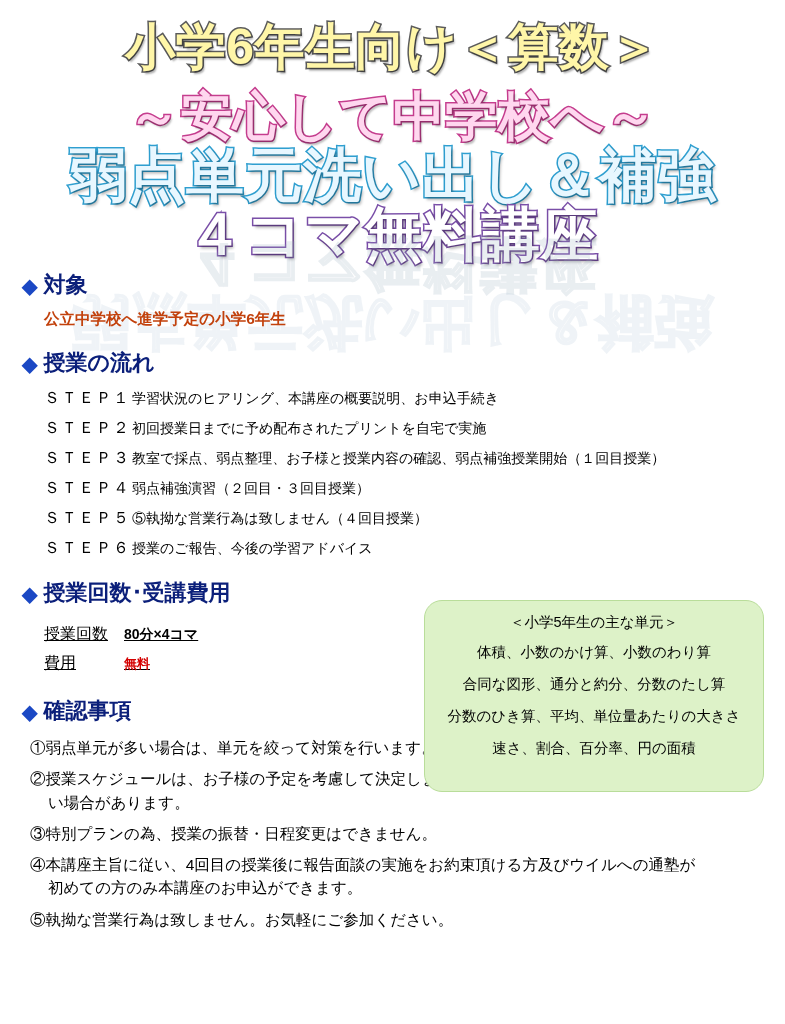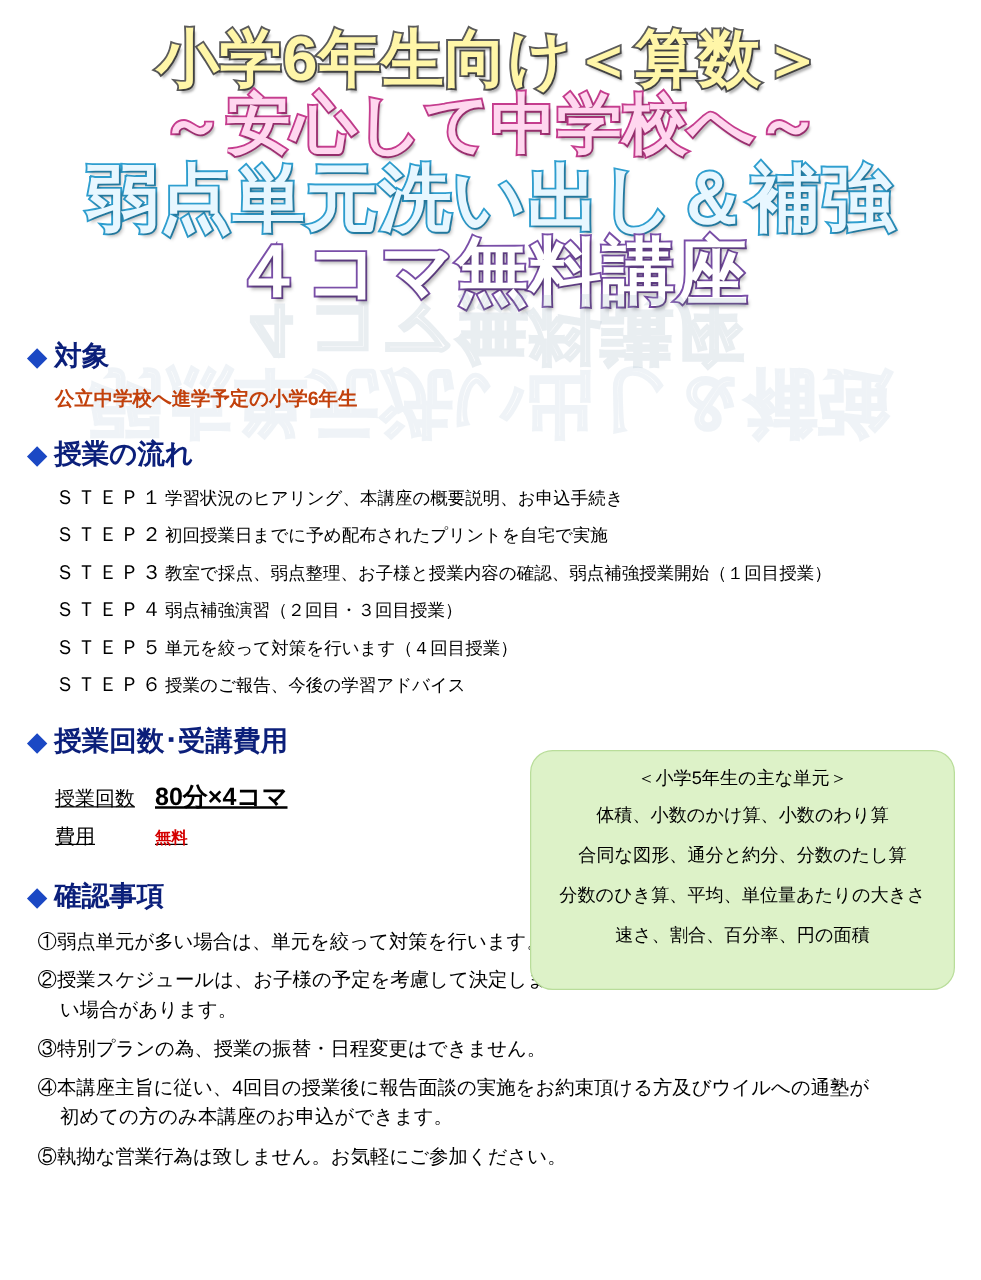--- a/index.html
+++ b/index.html
@@ -37,21 +37,21 @@
     white-space: nowrap;
     letter-spacing: 0.01em;
   }
 
   .t1 {
     font-size: 50px;
     color: #fff6a8;
     -webkit-text-stroke: 3px #5b5b5b;
     paint-order: stroke fill;
     text-shadow: 2px 3px 2px rgba(0,0,0,0.30);
-    margin-bottom: 1px;
+    margin-bottom: 17px;
   }
   .t2 {
     font-size: 52px;
     color: #ffd7ef;
     -webkit-text-stroke: 3px #c53d8e;
     paint-order: stroke fill;
     text-shadow: 2px 3px 2px rgba(0,0,0,0.25);
     margin-bottom: 2px;
   }
   .t3 {
@@ -168,21 +168,21 @@
     font-size: 16px;
   }
   .fee-key {
     width: 110px;
     flex: 0 0 110px;
     padding-left: 30px;
     box-sizing: border-box;
   }
   .fee-val {
     font-weight: bold;
-    font-size: 20px;
+    font-size: 14px;
   }
   .fee-val.red {
     color: #d40000;
     font-size: 13px;
   }
 
   
   .green-box {
     position: absolute;
     left: 424px;
@@ -266,21 +266,21 @@
       <div class="step-row">
         <span class="step-label">ＳＴＥＰ３</span>
         <span class="step-text">教室で採点、弱点整理、お子様と授業内容の確認、弱点補強授業開始（１回目授業）</span>
       </div>
       <div class="step-row">
         <span class="step-label">ＳＴＥＰ４</span>
         <span class="step-text">弱点補強演習（２回目・３回目授業）</span>
       </div>
       <div class="step-row">
         <span class="step-label">ＳＴＥＰ５</span>
-        <span class="step-text">単元を絞って対策を行います（４回目授業）</span>
+        <span class="step-text">⑤執拗な営業行為は致しません（４回目授業）</span>
       </div>
       <div class="step-row">
         <span class="step-label">ＳＴＥＰ６</span>
         <span class="step-text">授業のご報告、今後の学習アドバイス</span>
       </div>
     </div>
 
     <div class="spacer-10"></div>
 
     <div class="section-head">

